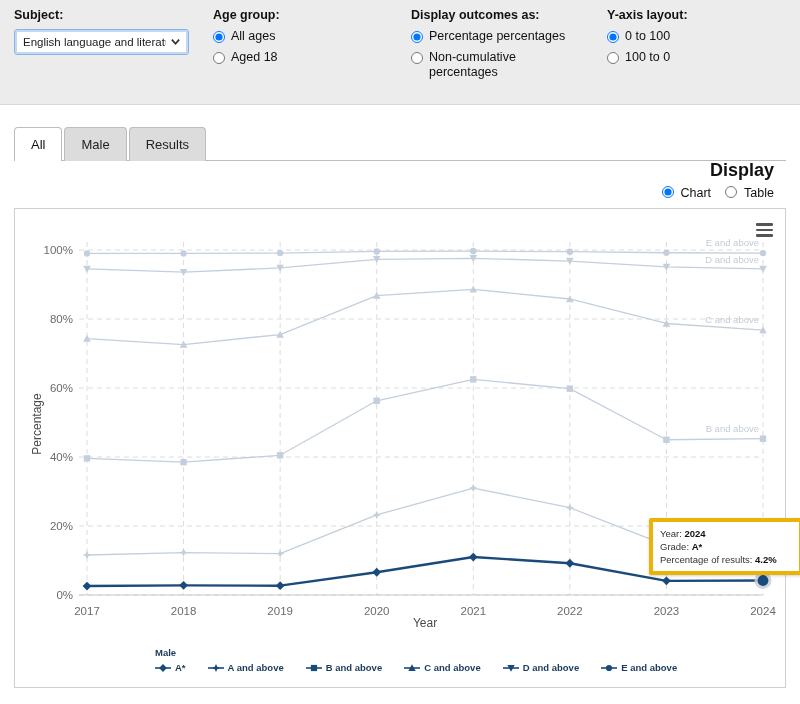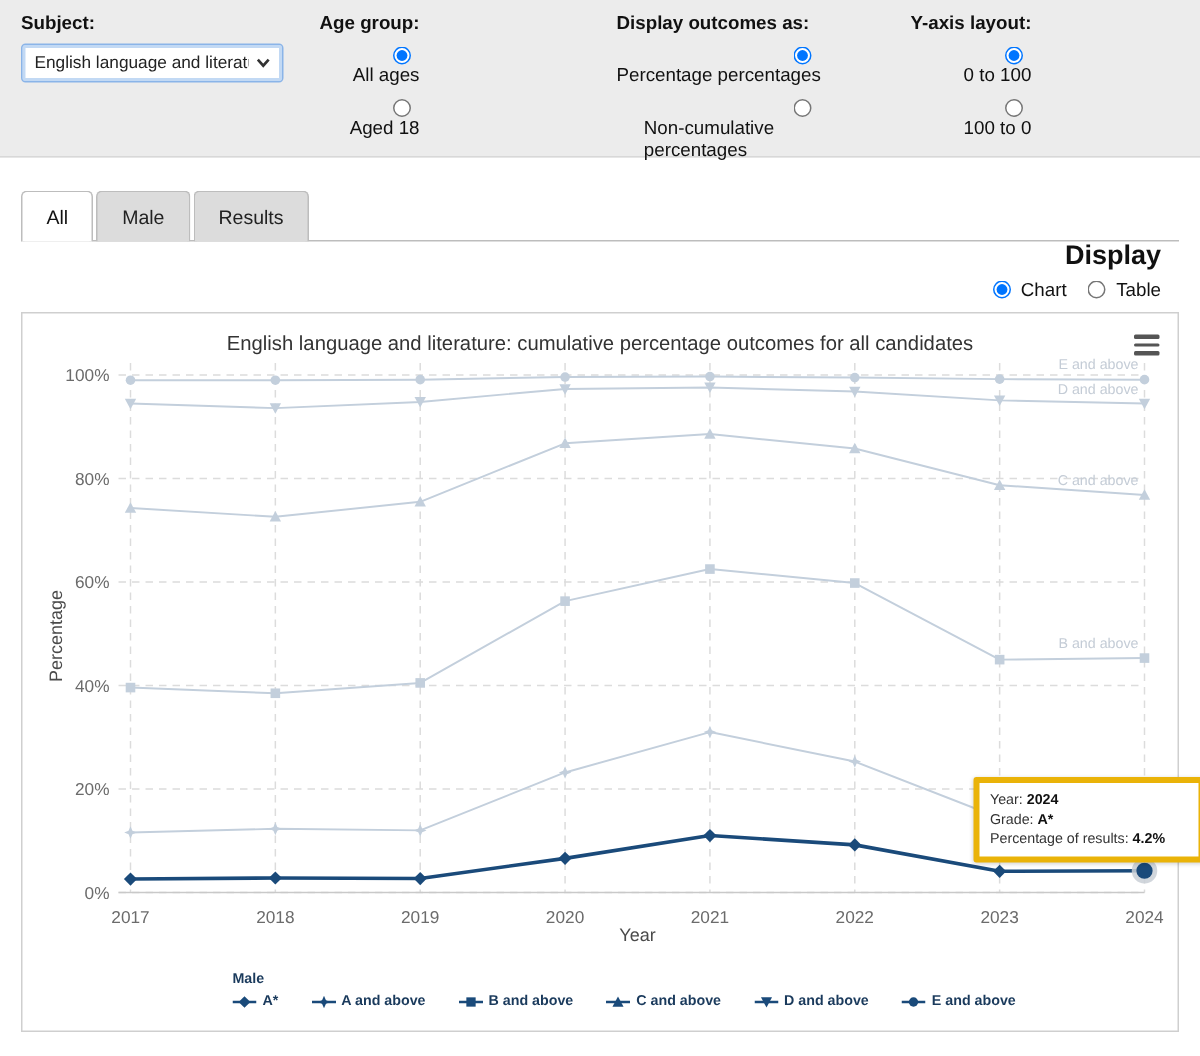--- a/index.html
+++ b/index.html
@@ -28,21 +28,21 @@
     border:1px solid #8ab4e8;border-radius:3px;
     background:#fff;color:#222;
     outline:2px solid rgba(120,170,230,.45);outline-offset:-3px;
     -webkit-appearance:none;appearance:none;
     box-sizing:border-box;
   }
   .sel-arrow{
     position:absolute;right:9px;top:8px;pointer-events:none;
     width:9px;height:9px;
   }
-  .radio-row{display:flex;align-items:flex-end;margin-bottom:6px;flex-direction:column;}
+  .radio-row{display:flex;align-items:flex-start;margin-bottom:6px;}
   .radio-row input{margin:2px 6px 0 0;width:12px;height:12px;}
   .radio-row label{font-size:12.5px;color:#111;line-height:15px;}
   .w120{width:118px;display:inline-block;}
 
   
   .tabstrip{
     position:relative;width:800px;height:38px;margin-top:18px;
   }
   .tabs{position:absolute;left:14px;bottom:0;display:flex;}
   .tab{
@@ -54,21 +54,21 @@
   .tab.active{background:#fff;color:#111;}
   .tabline{
     position:absolute;left:14px;right:14px;bottom:0;height:1px;background:#bdbdbd;z-index:-1;
   }
 
   
   .display{
     position:absolute;right:26px;top:160px;text-align:right;width:220px;
   }
   .display .dtitle{font-weight:bold;font-size:18px;color:#111;margin-bottom:5px;}
-  .display .drow{display:flex;justify-content:flex-end;align-items:center;gap:4px;}
+  .display .drow{display:flex;justify-content:flex-end;gap:4px;}
   .display .drow input{margin:0 3px 0 10px;width:12px;height:12px;}
   .display .drow label{font-size:12.5px;color:#111;}
 
   
   .panel{
     position:absolute;left:14px;top:208px;width:772px;height:480px;
     background:#fff;border:1px solid #cfcfcf;box-sizing:border-box;
   }
   .chart-title{
     position:absolute;left:0;right:0;top:12px;text-align:center;
@@ -167,21 +167,20 @@
   <div class="drow">
     <input type="radio" name="disp" checked="" style="">
     <label>Chart</label>
     <input type="radio" name="disp" style="">
     <label>Table</label>
   </div>
 </div>
 
 <div class="panel">
 
-  <div class="chart-title">English language and literature: cumulative percentage outcomes for all candidates</div>
 
   <div class="burger">
     <i></i>
       <i></i>
       <i></i>
   </div>
 
   <svg class="plot" viewBox="0 0 772 480">
     <g id="gridlines">
         <line x1="64" x2="748" y1="386" y2="386" stroke="#dcdcdc" stroke-width="1" stroke-dasharray="5,4"></line>

